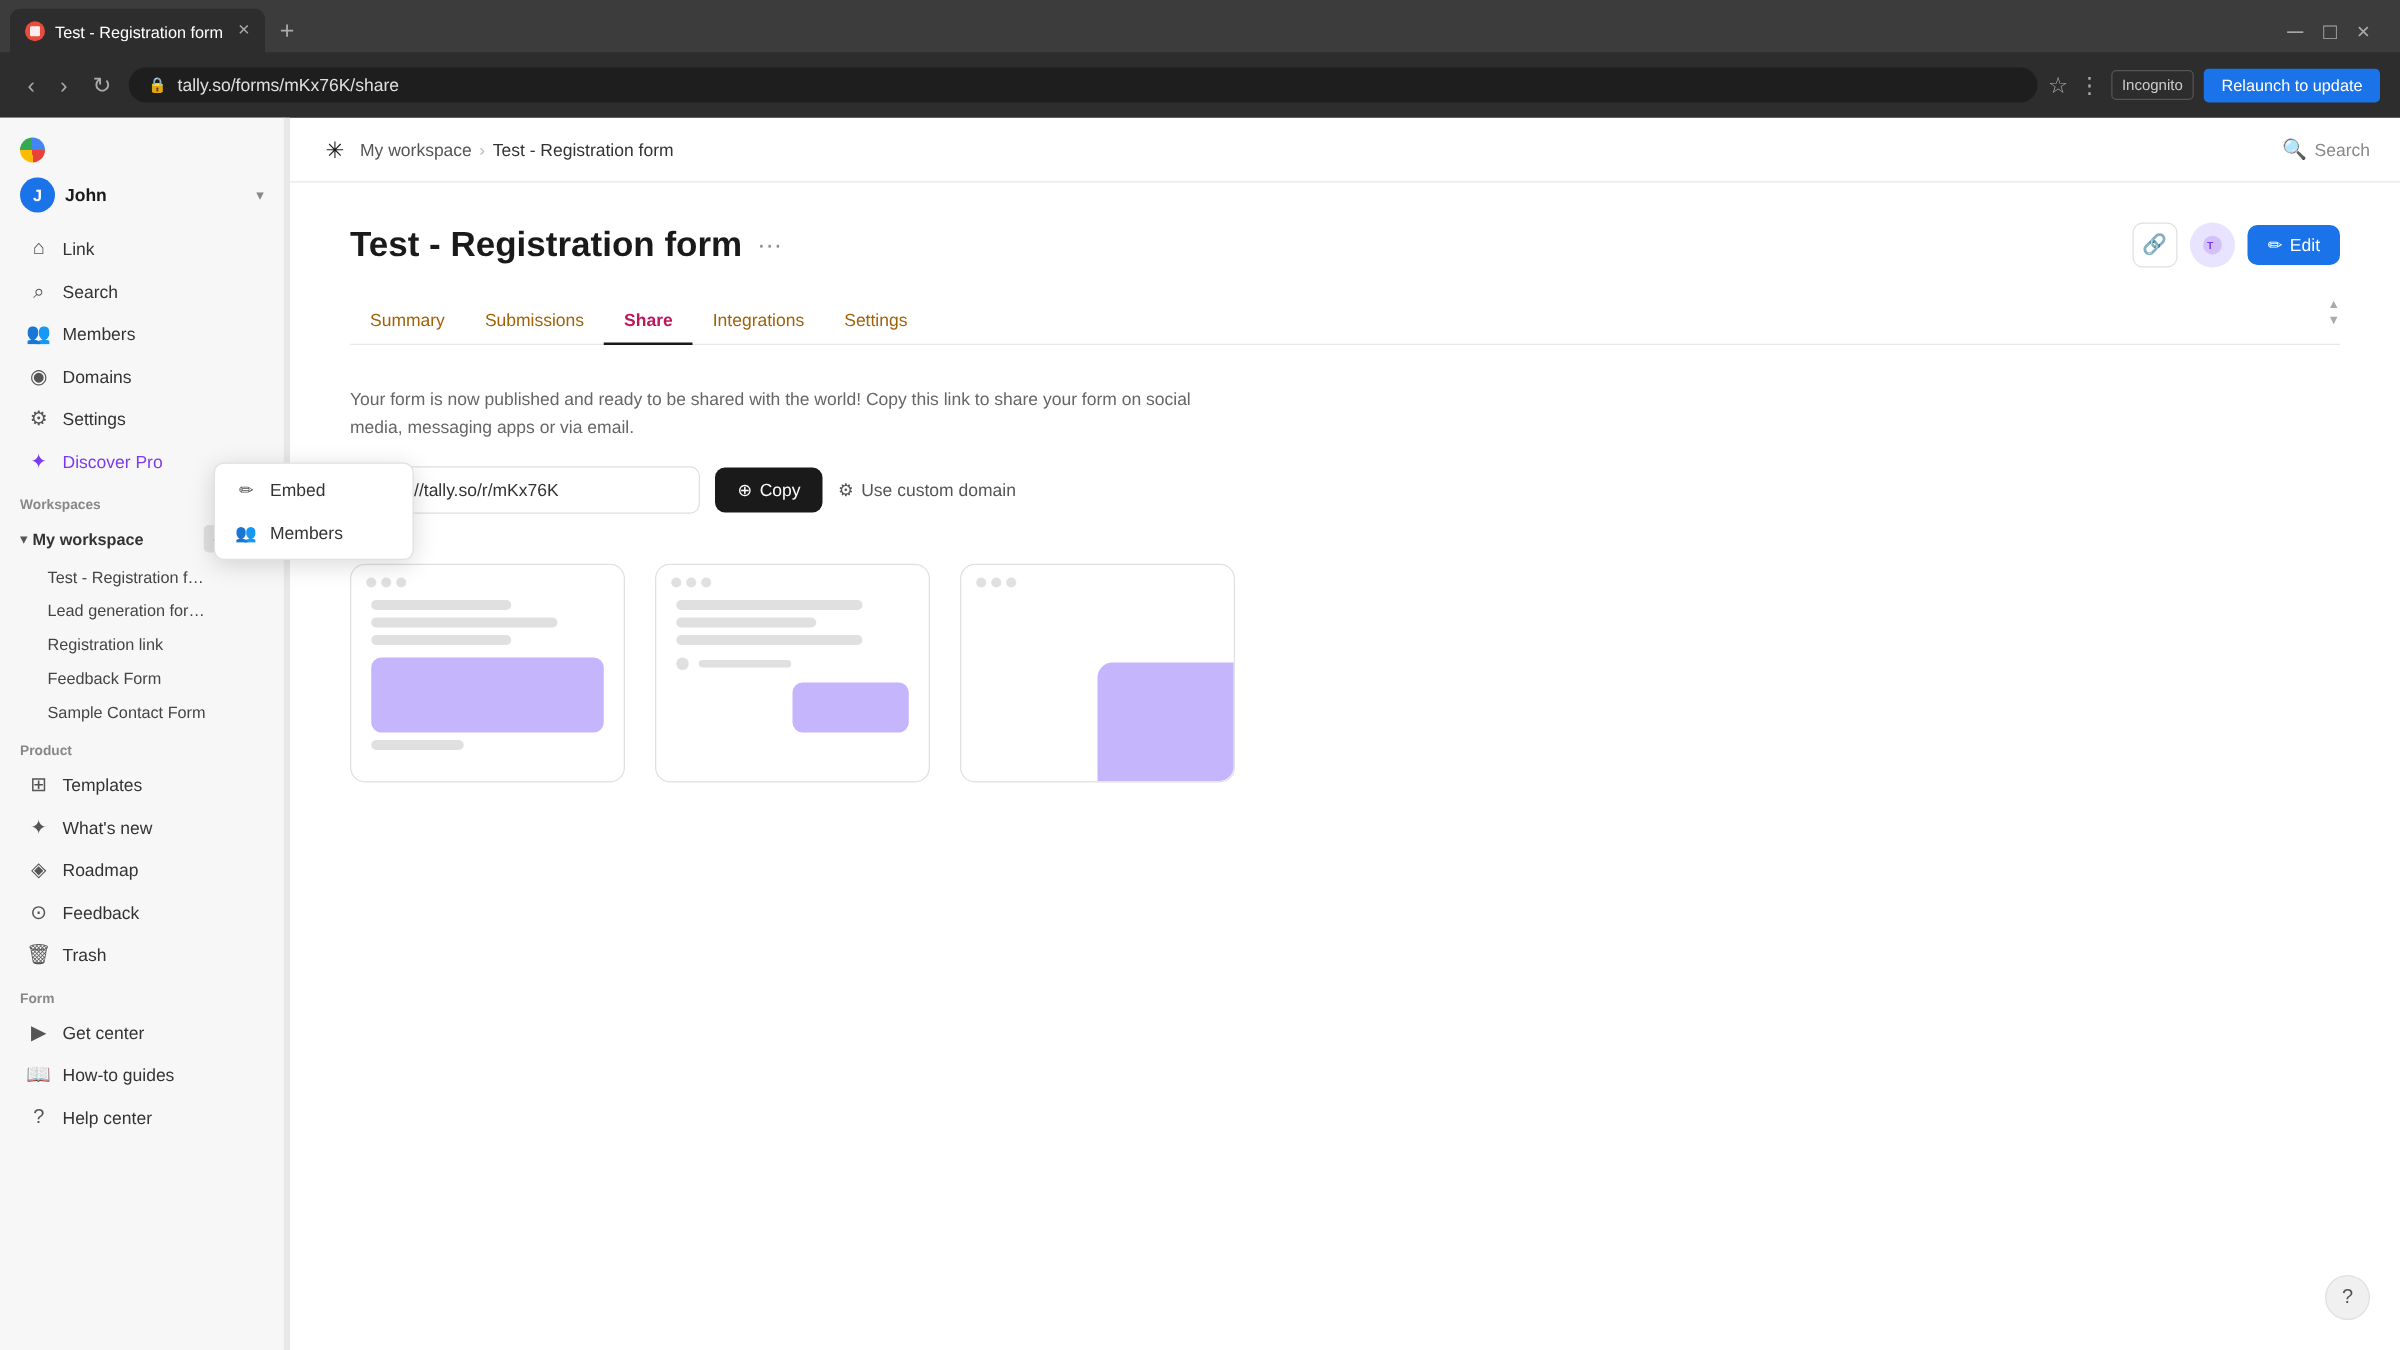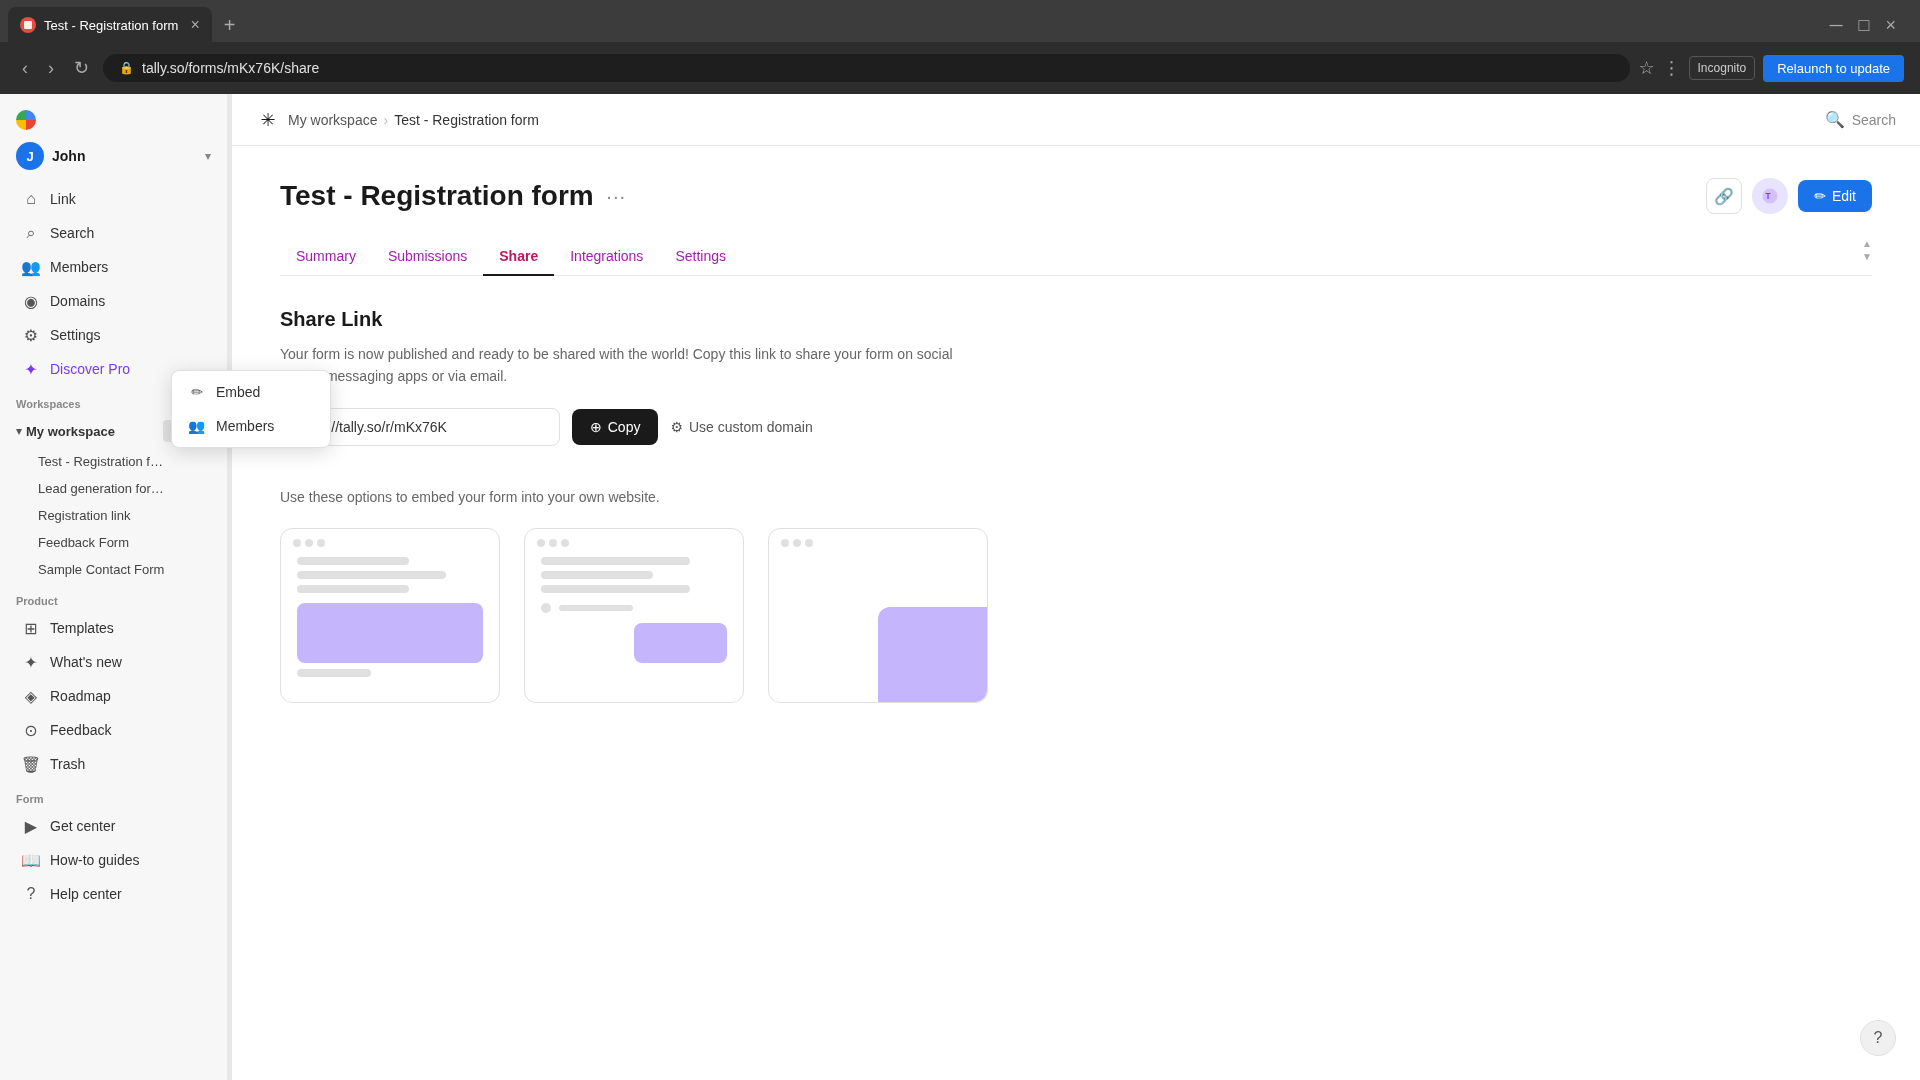--- a/index.html
+++ b/index.html
@@ -73,21 +73,21 @@
     .page-title { font-size: 28px; font-weight: 700; color: #1a1a1a; }
     .page-title-dots { color: #888; font-size: 20px; cursor: pointer; }
     .page-title-actions { margin-left: auto; display: flex; align-items: center; gap: 10px; }
     .link-icon-btn { width: 36px; height: 36px; display: flex; align-items: center; justify-content: center; border-radius: 8px; border: 1px solid #e0e0e0; cursor: pointer; color: #555; font-size: 16px; }
     .logo-btn { width: 36px; height: 36px; display: flex; align-items: center; justify-content: center; background: #e8e3ff; border-radius: 50%; cursor: pointer; }
     .edit-btn { display: flex; align-items: center; gap: 6px; background: #1a73e8; color: #fff; border-radius: 8px; padding: 8px 16px; font-size: 14px; font-weight: 500; cursor: pointer; }
     .edit-btn-icon { font-size: 14px; }
 
     
     .tabs-row { display: flex; align-items: center; border-bottom: 1px solid #e8e8e8; margin-bottom: 32px; gap: 0; position: relative; }
-    .tab-item { padding: 10px 16px; font-size: 14px; color: #a21caf; cursor: pointer; border-bottom: 2px solid transparent; margin-bottom: -1px; }
+    .tab-item { padding: 10px 16px; font-size: 14px; color: #a16207; cursor: pointer; border-bottom: 2px solid transparent; margin-bottom: -1px; }
     .tab-item.active { color: #be185d; font-weight: 600; border-bottom: 2px solid #1a1a1a; }
     .tabs-scrollbar { position: absolute; right: 0; top: 0; display: flex; flex-direction: column; gap: 2px; color: #aaa; font-size: 10px; }
 
     
     .section-title { font-size: 20px; font-weight: 700; color: #1a1a1a; margin-bottom: 12px; }
     .section-desc { font-size: 14px; color: #666; line-height: 1.6; margin-bottom: 20px; max-width: 700px; }
 
     .share-link-row { display: flex; align-items: center; gap: 12px; margin-bottom: 12px; }
     .share-link-input { border: 1px solid #e0e0e0; border-radius: 8px; padding: 10px 16px; font-size: 14px; color: #333; width: 280px; background: #fff; }
     .copy-btn { display: flex; align-items: center; gap: 6px; background: #1a1a1a; color: #fff; border-radius: 8px; padding: 10px 18px; font-size: 14px; cursor: pointer; font-weight: 500; }
@@ -314,38 +314,36 @@
         <div class="tab-item">
           <span>Settings</span>
         </div>
         <div class="tabs-scrollbar">
           <span>▲</span>
           <span>▼</span>
         </div>
       </div>
 
       <div>
-        <h2 class="section-title">Share Link</h2>
         <p class="section-desc">Your form is now published and ready to be shared with the world! Copy this link to share your form on social media, messaging apps or via email.</p>
 
         <div class="share-link-row">
           <input class="share-link-input" readonly="" value="https://tally.so/r/mKx76K" style="">
           <div class="copy-btn">
             <span class="copy-icon">⊕</span>
             <span>Copy</span>
           </div>
           <div class="custom-domain-btn">
             <span class="custom-domain-icon">⚙</span>
             <span>Use custom domain</span>
           </div>
         </div>
       </div>
 
       <div class="embed-section">
-        <p class="section-desc">Use these options to embed your form into your own website.</p>
 
         <div class="embed-cards">
 
           <div class="embed-card">
             <div class="embed-card-dots">
               <div class="embed-dot"></div>
               <div class="embed-dot"></div>
               <div class="embed-dot"></div>
             </div>
             <div class="embed-card-inner">

